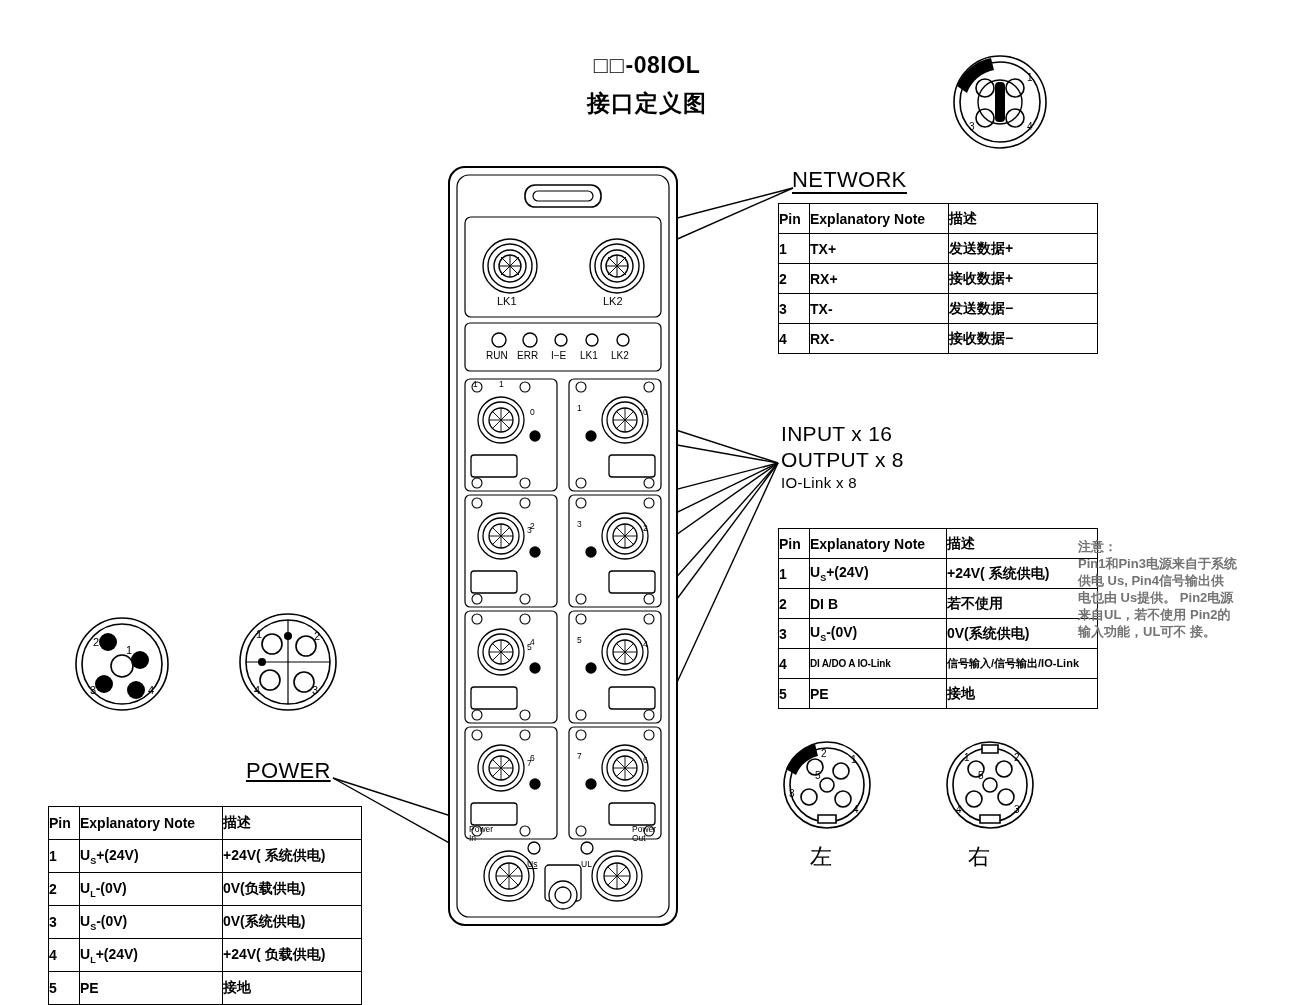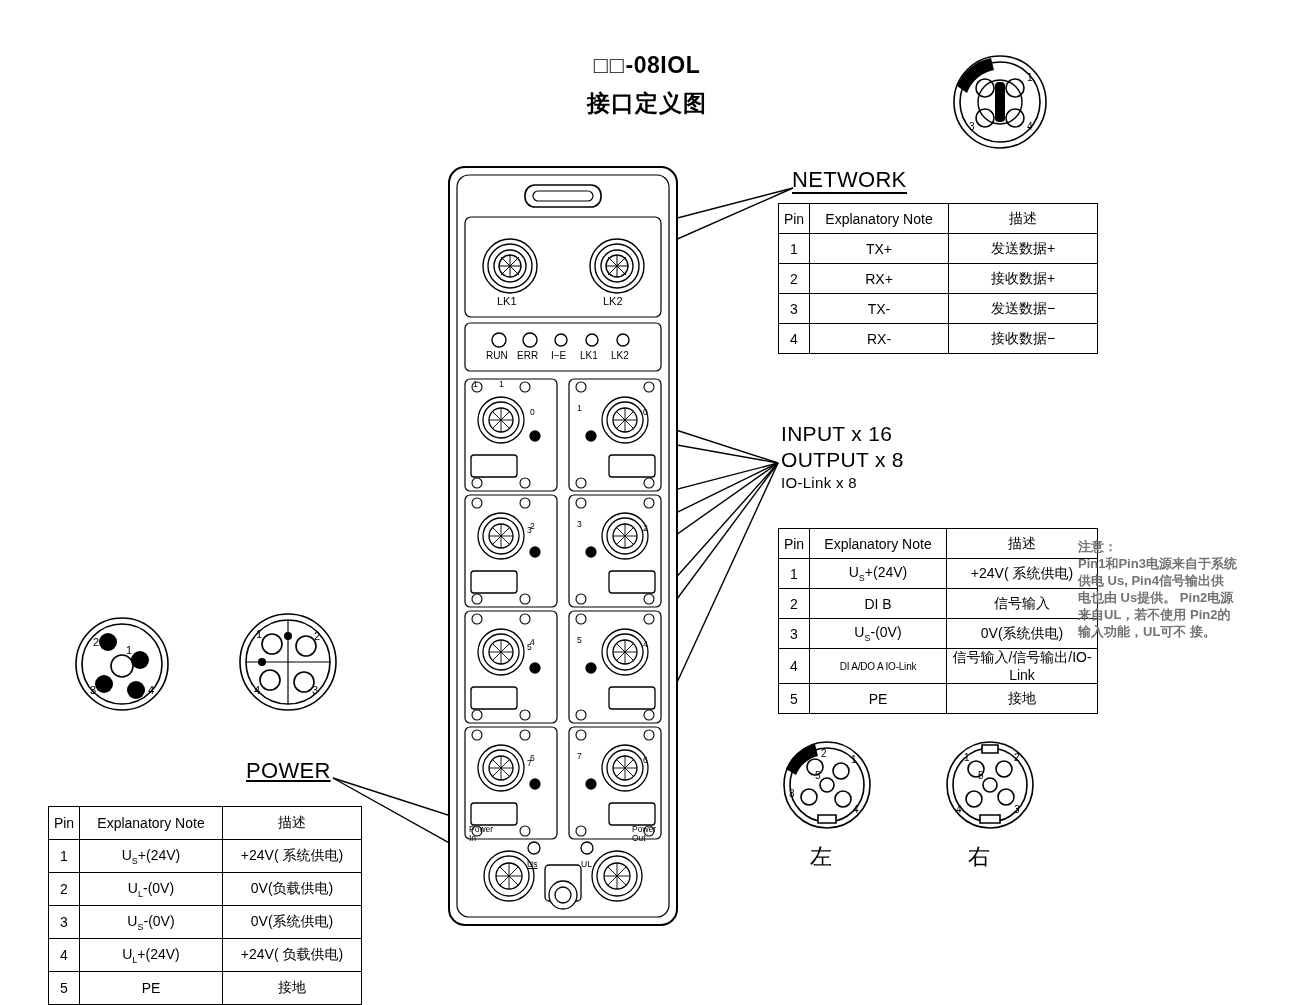--- a/index.html
+++ b/index.html
@@ -33,31 +33,30 @@
   #label-io-3 { left:781px; top:474px; font-size:15px;}
   #label-network span { border-bottom:2px solid #000;margin-top:36px; }
 
   
   table.pintable {
     border-collapse:collapse;
     background:#fff;
   }
   table.pintable td, table.pintable th {
     border:1px solid #000;
-    text-align:center;
     vertical-align:middle;
-    font-weight:normal;
+    font-weight:bold;
     padding:0;
   }
   table.pintable .c-pin { width:30px; height:27px; font-size:14px; }
   table.pintable .c-note { width:126px; font-size:14px; }
   table.pintable .c-desc { width:137px; font-size:14px; }
   table.pintable thead td { font-size:13px; height:25px; }
   table.pintable .small { font-size:10px; letter-spacing:-0.2px; }
-  table.pintable .smalldesc { font-size:14px; }
+  table.pintable .smalldesc { font-size:11px; }
   sub { font-size:9px; }
 
   #tbl-network { left:778px; top:203px; }
   #tbl-io { left:778px; top:528px; }
   #tbl-power { left:48px; top:806px; }
   #tbl-power .c-pin { width:30px; height:32px; }
   #tbl-power .c-note { width:142px; }
   #tbl-power .c-desc { width:138px; }
   #tbl-io .c-pin { width:30px; height:29px; }
   #tbl-io .c-note { width:136px; }
@@ -146,21 +145,21 @@
   </thead>
   <tbody>
     <tr>
       <td class="c-pin">1</td>
       <td class="c-note">U<sub>S</sub>+(24V)</td>
       <td class="c-desc">+24V( 系统供电)</td>
     </tr>
     <tr>
       <td class="c-pin">2</td>
       <td class="c-note">DI B</td>
-      <td class="c-desc">信号输入</td>
+      <td class="c-desc">若不使用</td>
     </tr>
     <tr>
       <td class="c-pin">3</td>
       <td class="c-note">U<sub>S</sub>-(0V)</td>
       <td class="c-desc">0V(系统供电)</td>
     </tr>
     <tr>
       <td class="c-pin">4</td>
       <td class="c-note small">DI A/DO A IO-Link</td>
       <td class="c-desc smalldesc">信号输入/信号输出/IO-Link</td>

